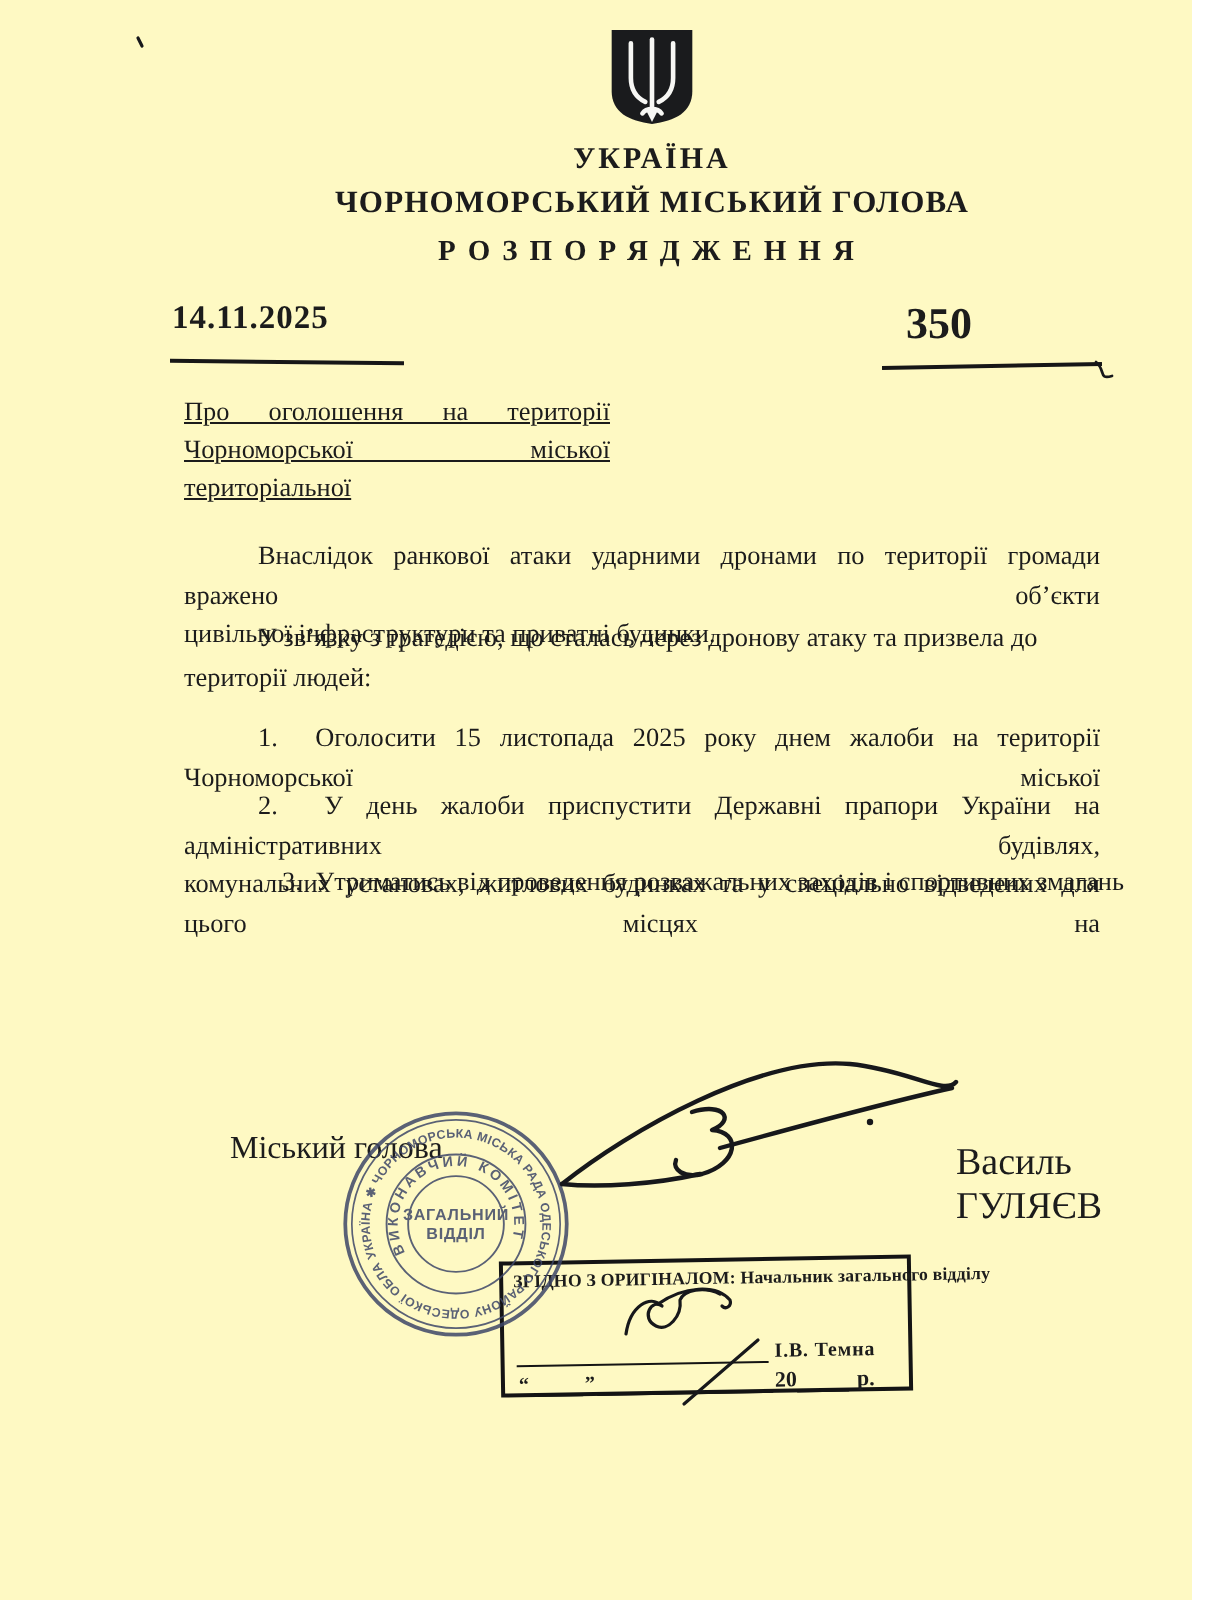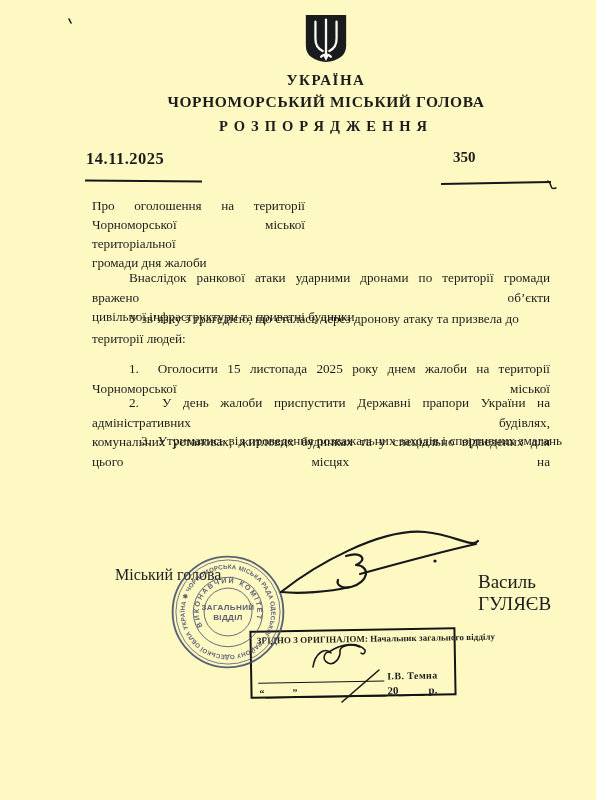--- a/index.html
+++ b/index.html
@@ -11,25 +11,25 @@
   .scan-edge{position:absolute;top:0;left:597px;width:11px;height:800px;
     background:linear-gradient(to right,#f7f7f5,#e7e7e5);border-left:1px solid #d9d9d7;}
   
   .hdr{position:absolute;left:46px;width:560px;text-align:center;font-weight:bold;}
   .country{top:72px;font-size:15px;letter-spacing:1.5px;}
   .authority{top:93px;font-size:15.5px;letter-spacing:0.6px;}
   .doctype{top:118px;font-size:14.5px;letter-spacing:6px;}
   
   .date{position:absolute;left:86px;top:149px;font-size:16.5px;font-weight:bold;letter-spacing:0.5px;}
   .date-line{position:absolute;left:85px;top:180px;width:117px;border-top:2.5px solid #171717;transform:rotate(0.6deg);}
-  .number{position:absolute;left:453px;top:149px;font-size:15px;font-weight:bold;text-align:center;}
+  .number{position:absolute;left:453px;top:149px;font-size:22px;font-weight:bold;text-align:center;}
   .number-line{position:absolute;left:441px;top:182px;width:110px;border-top:2.5px solid #171717;transform:rotate(-1deg);}
   
   .block{position:absolute;left:92px;width:458px;font-size:13.2px;line-height:19.6px;}
-  .subject{top:196px;width:213px;line-height:19px;}
+  .subject{top:196px;width:213px;line-height:19px;text-decoration:underline;}
   .b-p1{top:268px;}
   .b-p2{top:309px;}
   .b-i1{top:359px;}
   .b-i2{top:393px;}
   .b-i3{top:431px;margin-left:12px;}
   .tline{white-space:normal;}
   .jst{text-align:justify;text-align-last:justify;}
   .ind1 .tline:first-child{text-indent:37px;}
   
   .sig-title{position:absolute;left:115px;top:566px;font-size:16px;}
@@ -79,21 +79,20 @@
   <div class="hdr doctype">РОЗПОРЯДЖЕННЯ</div>
 
   <div class="date">14.11.2025</div>
   <div class="date-line"></div>
   <div class="number">350</div>
   <div class="number-line"></div>
 
   <div class="block subject">
       <div class="tline jst">Про оголошення на території</div>
       <div class="tline jst">Чорноморської міської територіальної</div>
-      <div class="tline">громади дня жалоби</div>
     </div>
 
   <div class="block b-p1 ind1">
       <div class="tline jst">Внаслідок ранкової атаки ударними дронами по території громади вражено об’єкти</div>
       <div class="tline">цивільної інфраструктури та приватні будинки.</div>
     </div>
   <div class="block b-p2 ind1">
       <div class="tline">У зв’язку з трагедією, що сталась через дронову атаку та призвела до території людей:</div>
     </div>
   <div class="block b-i1 ind1">

